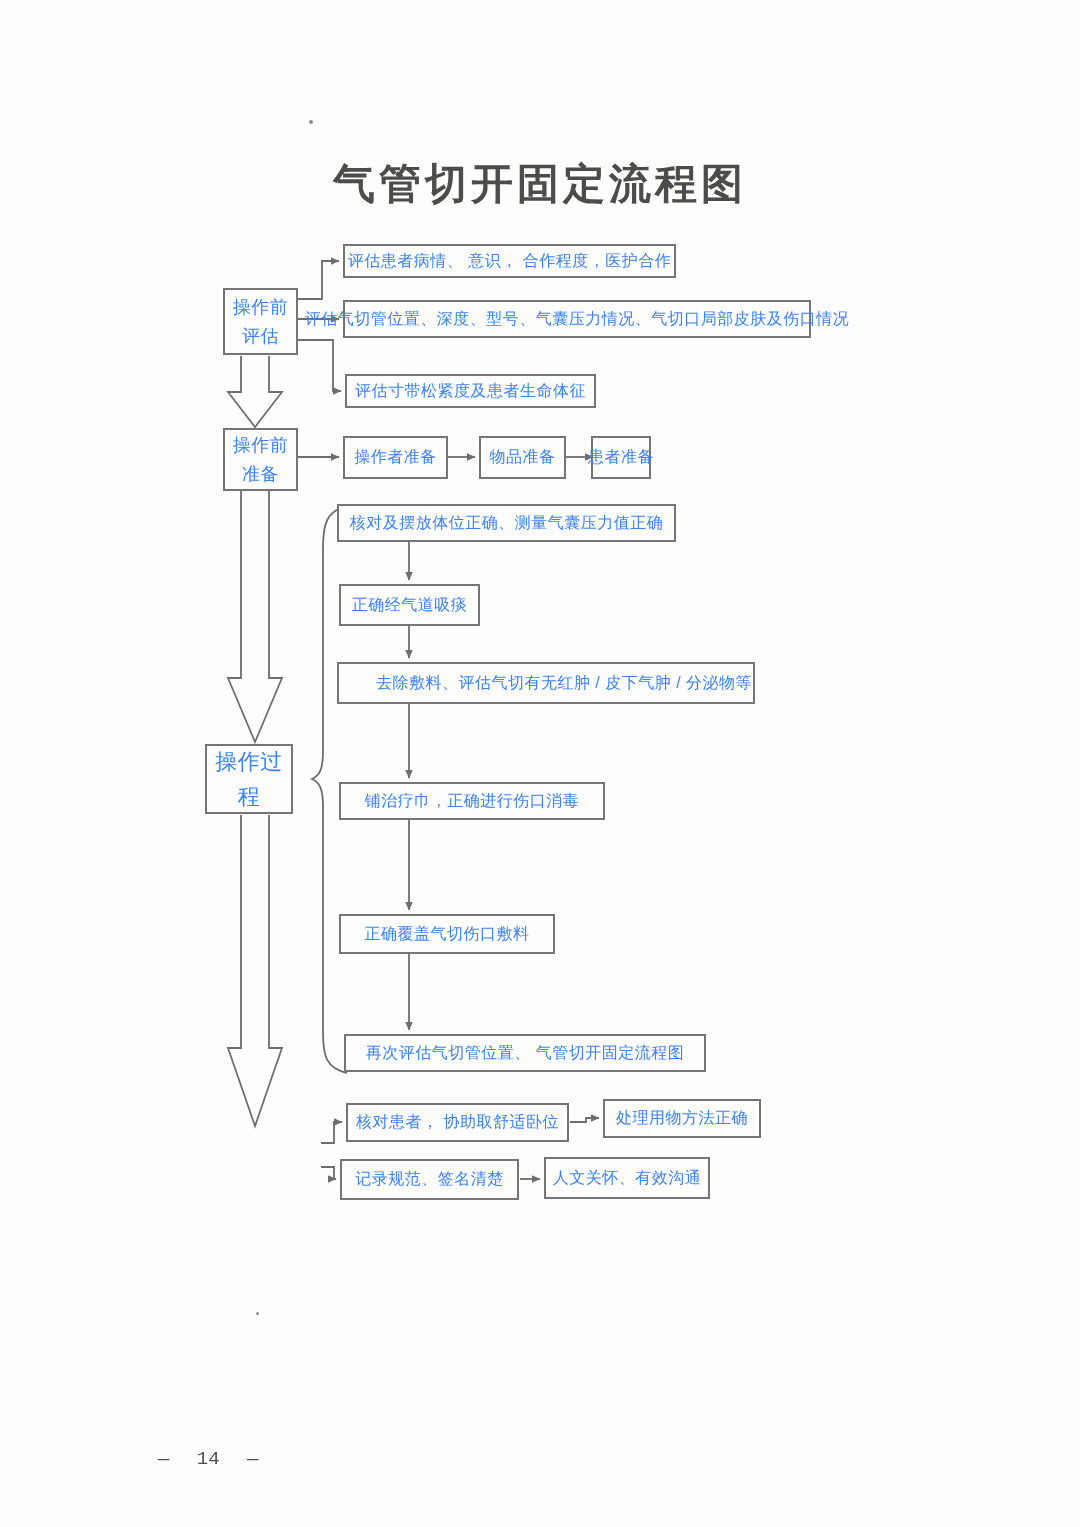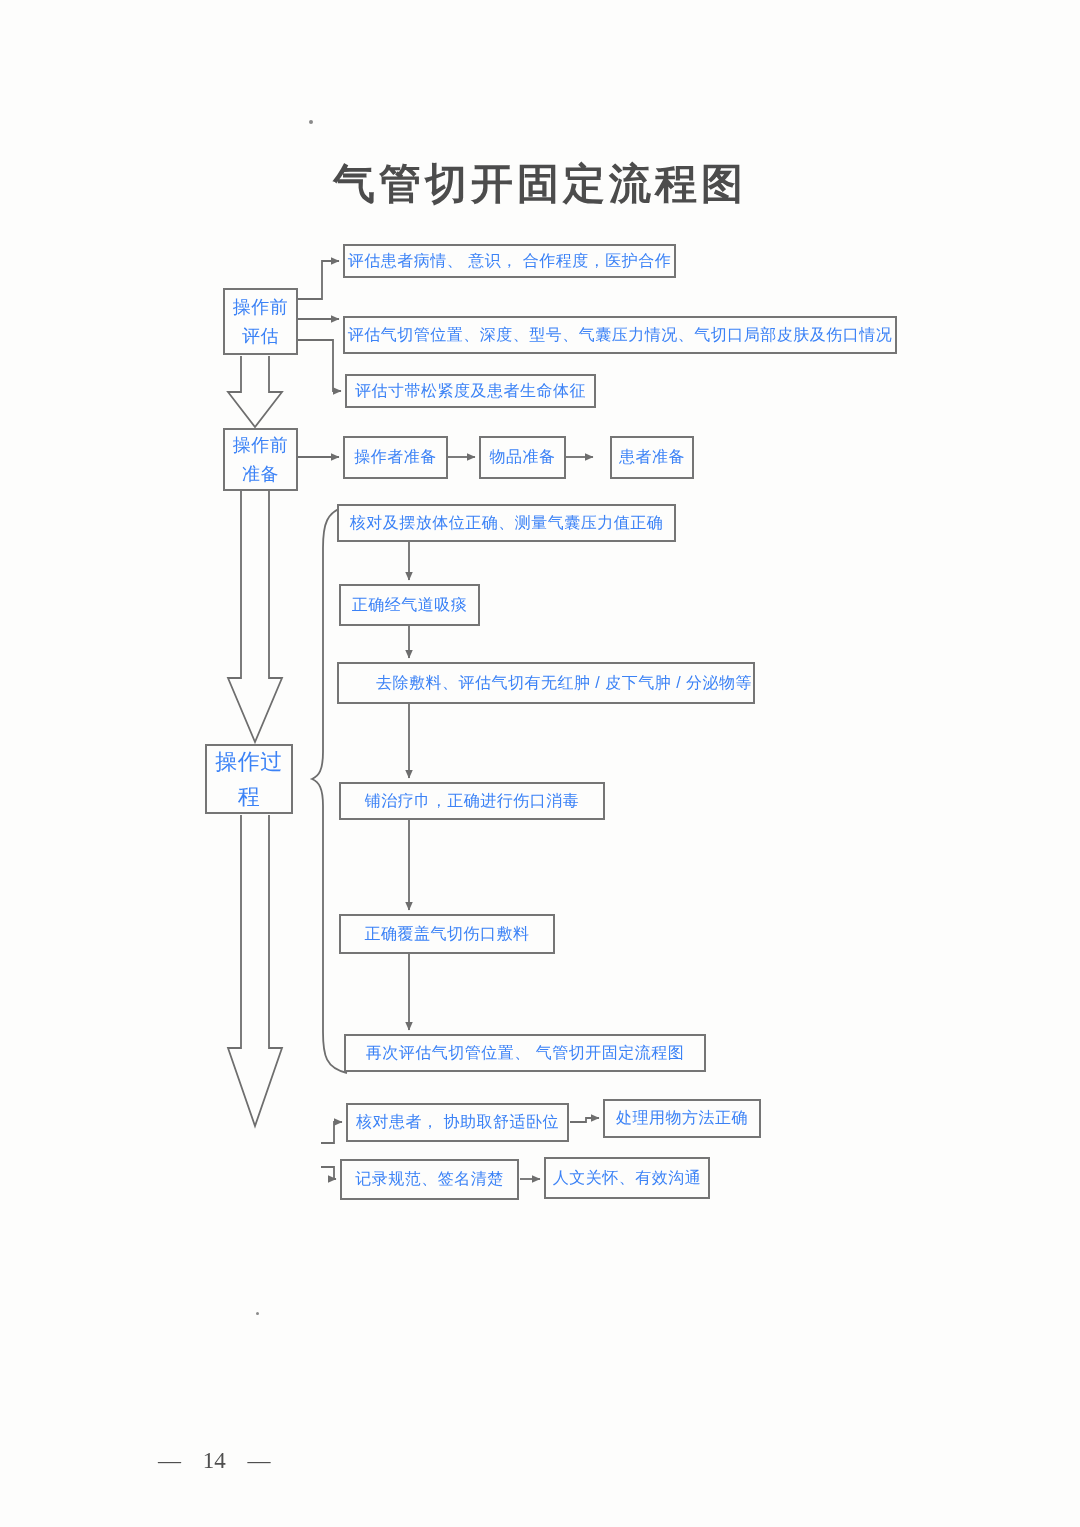--- a/index.html
+++ b/index.html
@@ -16,22 +16,22 @@
   svg.connectors{position:absolute;left:0;top:0;width:1080px;height:1527px;}
   .box{
     position:absolute;box-sizing:border-box;border:2px solid #757575;
     background:#fdfdfc;color:#3b82f6;display:flex;align-items:center;
     justify-content:center;font-size:16px;letter-spacing:.5px;
     white-space:nowrap;z-index:2;
   }
   .stage{white-space:pre-line;text-align:center;font-size:18px;line-height:1.6;}
   .speck{position:absolute;background:#8a8a8a;border-radius:50%;z-index:1;}
   .footer{
-    position:absolute;left:158px;top:1448px;font-family:Liberation Serif, serif;
-    font-size:23px;color:#4f4f4f;word-spacing:16px;
+    position:absolute;left:158px;top:1448px;font-family:Liberation Mono, monospace;
+    font-size:19px;color:#4f4f4f;word-spacing:16px;
   }
 </style>
 </head>
 <body>
 
 <div class="page">
 
   <h1 class="title">气管切开固定流程图</h1>
 
   <span class="speck" style="left:309px;top:120px;width:4px;height:4px;"></span>
@@ -72,26 +72,26 @@
     </g>
   </svg>
 
   <div class="box stage" style="left:223px;top:288px;width:75px;height:67px;">操作前
 评估</div>
   <div class="box stage" style="left:223px;top:428px;width:75px;height:63px;">操作前
 准备</div>
   <div class="box stage" style="left:205px;top:744px;width:88px;height:70px;font-size:22px;">操作过程</div>
 
   <div class="box" style="left:343px;top:244px;width:333px;height:34px;">评估患者病情、 意识， 合作程度，医护合作</div>
-  <div class="box" style="left:343px;top:316px;width:554px;height:38px;">评估气切管位置、深度、型号、气囊压力情况、气切口局部皮肤及伤口情况</div>
+  <div class="box" style="left:343px;top:300px;width:468px;height:38px;">评估气切管位置、深度、型号、气囊压力情况、气切口局部皮肤及伤口情况</div>
   <div class="box" style="left:345px;top:374px;width:251px;height:34px;">评估寸带松紧度及患者生命体征</div>
 
   <div class="box" style="left:343px;top:436px;width:105px;height:43px;">操作者准备</div>
   <div class="box" style="left:479px;top:436px;width:87px;height:43px;">物品准备</div>
-  <div class="box" style="left:610px;top:436px;width:84px;height:43px;">患者准备</div>
+  <div class="box" style="left:591px;top:436px;width:60px;height:43px;">患者准备</div>
 
   <div class="box" style="left:337px;top:504px;width:339px;height:38px;">核对及摆放体位正确、测量气囊压力值正确</div>
   <div class="box" style="left:339px;top:584px;width:141px;height:42px;">正确经气道吸痰</div>
   <div class="box" style="left:337px;top:662px;width:418px;height:42px;padding-left:36px;">去除敷料、评估气切有无红肿 / 皮下气肿 / 分泌物等</div>
   <div class="box" style="left:339px;top:782px;width:266px;height:38px;">铺治疗巾，正确进行伤口消毒</div>
   <div class="box" style="left:339px;top:914px;width:216px;height:40px;">正确覆盖气切伤口敷料</div>
   <div class="box" style="left:344px;top:1034px;width:362px;height:38px;">再次评估气切管位置、 气管切开固定流程图</div>
 
   <div class="box" style="left:346px;top:1103px;width:223px;height:39px;">核对患者， 协助取舒适卧位</div>
   <div class="box" style="left:603px;top:1099px;width:158px;height:39px;">处理用物方法正确</div>

